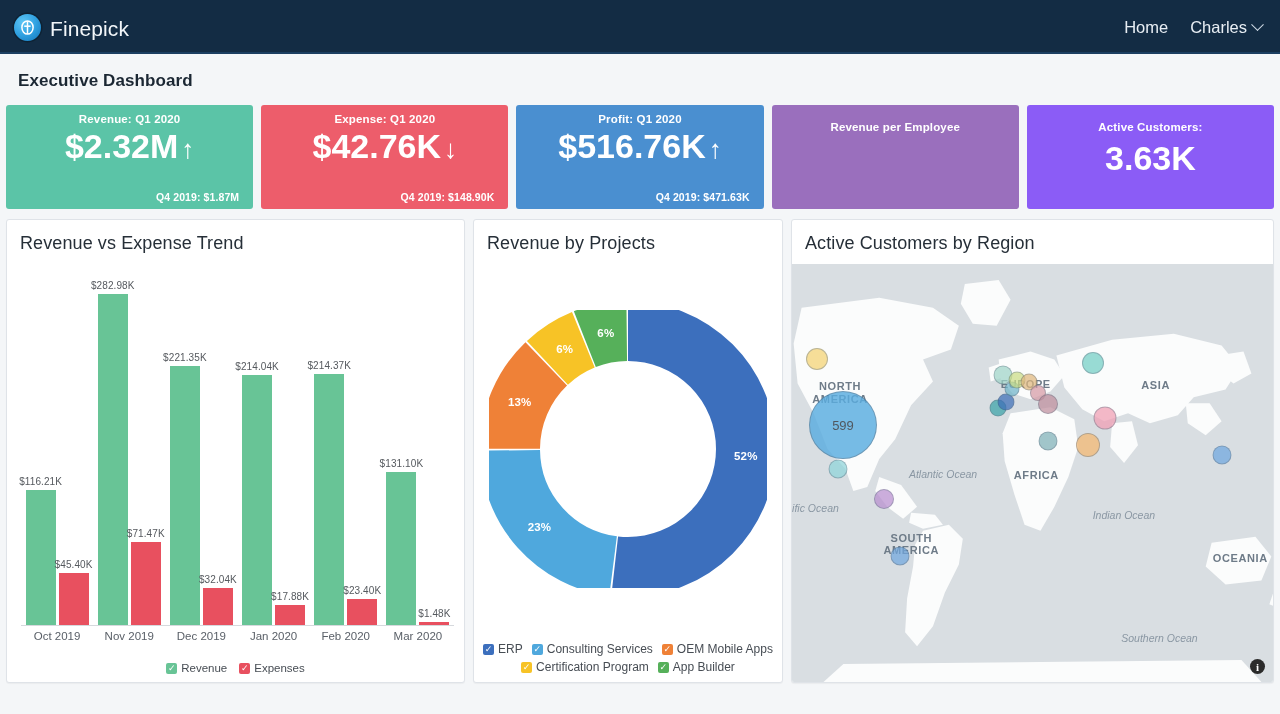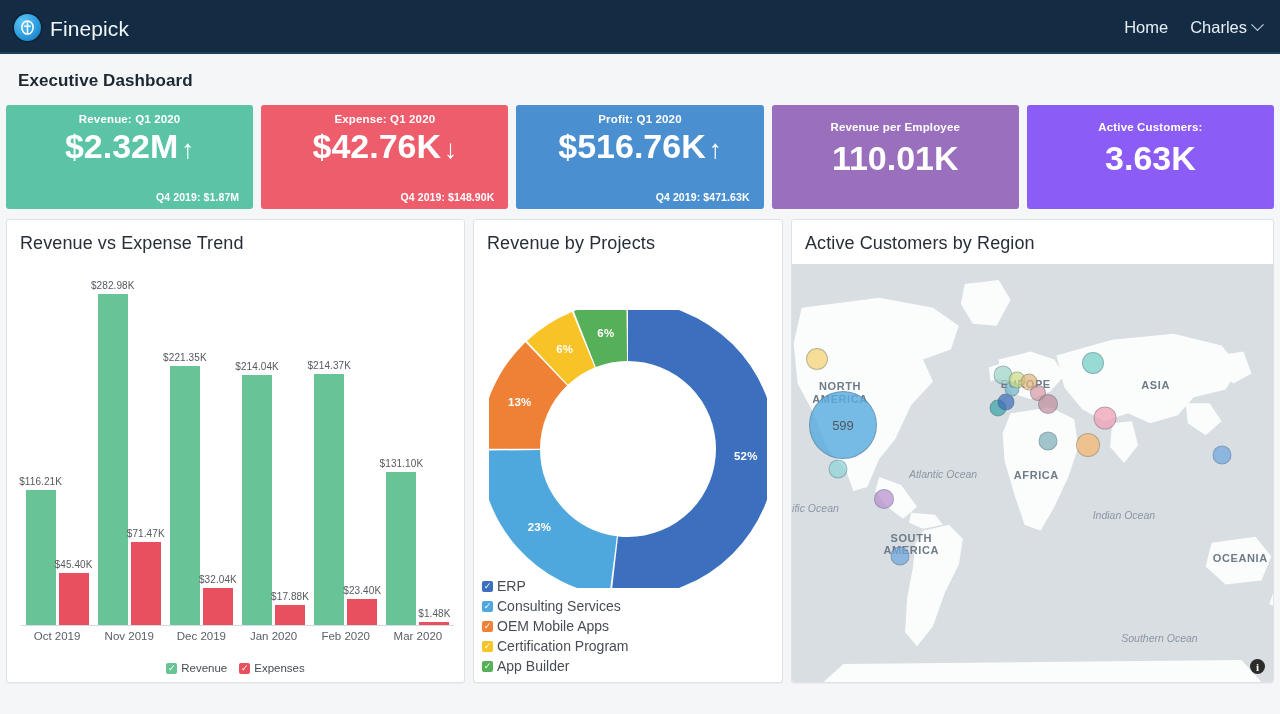--- a/index.html
+++ b/index.html
@@ -144,21 +144,21 @@
   }
   .donut { position: relative; width: 278px; height: 278px; }
   .donut svg { display: block; }
   .slice-pct {
     position: absolute; font-size: 11.5px; color: #fff; font-weight: bold;
     transform: translate(-50%, -50%); letter-spacing: .2px;
   }
   .donut-legend {
     position: absolute; bottom: 8px; left: 8px; right: 8px;
     display: flex; flex-wrap: wrap; justify-content: center;
-    gap: 4px 9px; font-size: 14px; color: #474d54; flex-direction: column;
+    gap: 4px 9px; font-size: 12px; color: #474d54;
   }
 
   
   .map-area {
     position: absolute; inset: 0; background: #d9dee2; overflow: hidden;
   }
   .land { fill: #fbfcfc; }
   .continent-lbl {
     position: absolute; font-size: 11px; color: #6e7b88;
     font-weight: bold; letter-spacing: .6px; text-align: center;
@@ -228,23 +228,20 @@
   <div class="kpi" style="background: rgb(74, 143, 208);">
     <div class="kpi-label">Profit: Q1 2020</div>
     <div class="kpi-value">
       <span>$516.76K</span><span class="trend">↑</span>
     </div>
     <div class="kpi-sub">Q4 2019: $471.63K</div>
   </div>
 
   <div class="kpi centered" style="background: rgb(154, 111, 189);">
     <div class="kpi-label">Revenue per Employee</div>
-    <div class="kpi-value">
-      <span>110.01K</span>
-    </div>
   </div>
 
   <div class="kpi centered" style="background: #8b5cf6;">
     <div class="kpi-label">Active Customers:</div>
     <div class="kpi-value">
       <span>3.63K</span>
     </div>
   </div>
 
 </div>

